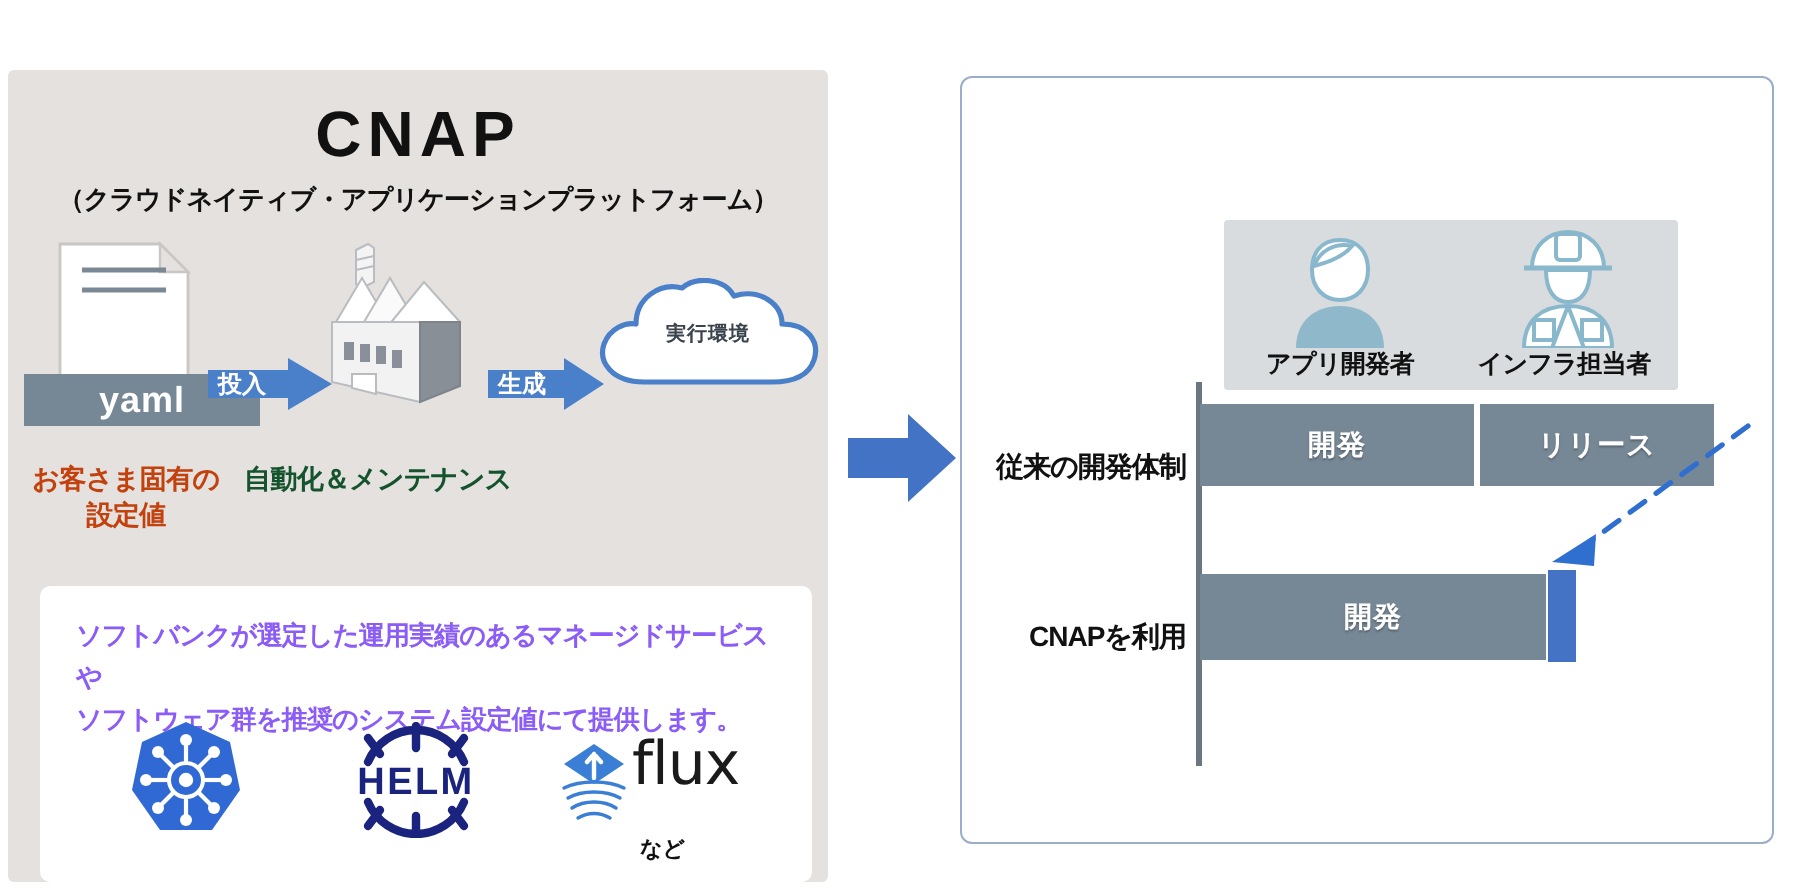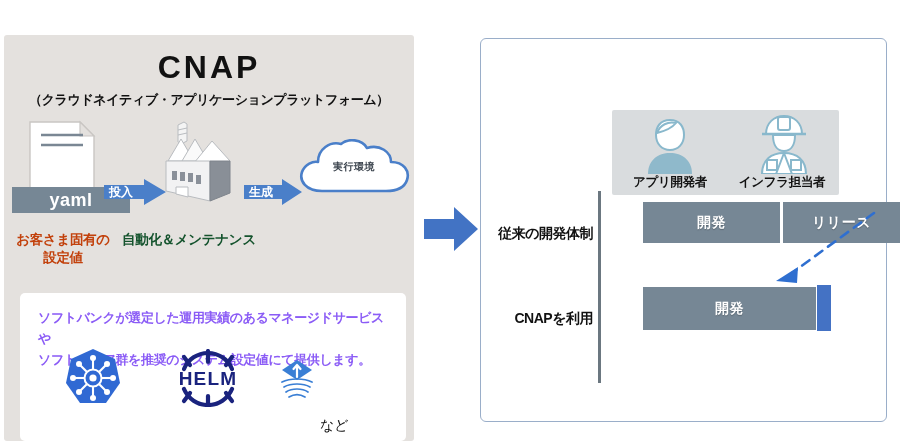--- a/index.html
+++ b/index.html
@@ -61,31 +61,31 @@
 
   
   #white-card{
     left:16px;top:258px;width:386px;height:148px;
     background:#ffffff;border-radius:5px;
   }
   #card-text{
     left:18px;top:14px;width:356px;
     font-size:13px;font-weight:bold;color:#8b5cf6;line-height:21px;letter-spacing:-0.4px;
   }
-  #logo-row{left:0;top:54px;width:429px;height:62px;text-align:center;}
+  #logo-row{left:0;top:66px;width:429px;height:62px;text-align:center;}
   #logo-k8s{left:42px;top:0;width:62px;height:62px;}
   #logo-helm{left:142px;top:2px;width:92px;height:58px;}
   #logo-flux{left:258px;top:8px;width:110px;height:46px;}
   #flux-word{
     position:absolute;left:38px;top:-2px;font-size:30px;color:#1a1a1a;
     letter-spacing:-0.5px;font-family:"DejaVu Sans",sans-serif;
   }
   #nado{
     left:300px;top:124px;width:80px;text-align:left;
-    font-size:14px;font-weight:normal;color:#111;
+    font-size:11px;font-weight:bold;color:#111;
   }
 
   
   #connector-arrow{left:424px;top:206px;width:54px;height:46px;}
 
   
   #right-panel{
     left:480px;top:38px;width:405px;height:382px;
     background:#ffffff;border:1.5px solid #9aaec9;border-radius:6px;
   }
@@ -107,21 +107,21 @@
   #chart-area{left:0;top:0;width:405px;height:382px;}
   #axis-line{left:117px;top:152px;width:2.5px;height:192px;background:#6b7780;}
 
   .row-label{
     position:absolute;font-size:14px;font-weight:bold;color:#111;
     text-align:right;letter-spacing:-0.5px;
   }
   #label-row1{left:0px;top:186px;width:112px;}
   #label-row2{left:0px;top:271px;width:112px;}
 
-  .bar{position:absolute;display:flex;align-items:center;justify-content:center;margin-left:43px;}
+  .bar{position:absolute;display:flex;align-items:center;justify-content:center;}
   .bar-text{
     color:#ffffff;font-size:14px;font-weight:bold;letter-spacing:0.5px;
     text-shadow:0 1px 1px rgba(0,0,0,.25);
   }
   #bar-r1-dev{left:119px;top:163px;width:137px;height:41px;background:#768795;}
   #bar-r1-rel{left:259px;top:163px;width:117px;height:41px;background:#768795;}
   #bar-r2-dev{left:119px;top:248px;width:173px;height:43px;background:#768795;}
   #bar-r2-rel{left:293px;top:246px;width:14px;height:46px;background:#4472c4;}
 
   #annotation{
@@ -262,20 +262,21 @@
         <svg class="abs" style="left:0;top:4px" width="38" height="40" viewBox="0 0 38 40">
           <path d="M19 1 L34 11 L19 21 L4 11 Z" fill="#3a7fd5"></path>
           <path d="M19 6 L19 18 M19 6 L15.5 10 M19 6 L22.5 10" stroke="#ffffff" stroke-width="2.2" fill="none" stroke-linecap="round"></path>
           <g stroke="#3a7fd5" stroke-width="1.7" fill="none" stroke-linecap="round">
             <path d="M4 23 C12 19 26 19 34 23"></path>
             <path d="M6 28 C13 24 25 24 32 28"></path>
             <path d="M8 33 C14 29 24 29 30 33"></path>
             <path d="M11 38 C16 35 22 35 27 38"></path>
           </g>
         </svg>
+        <span id="flux-word">flux</span>
       </div>
     </div>
 
     <div class="abs" id="nado">など</div>
   </div>
 </div>
 
 <div class="abs" id="connector-arrow">
   <svg width="54" height="46" viewBox="0 0 54 46">
     <path d="M0 13 H30 V1 L54 23 L30 45 V33 H0 Z" fill="#4273c4"></path>

